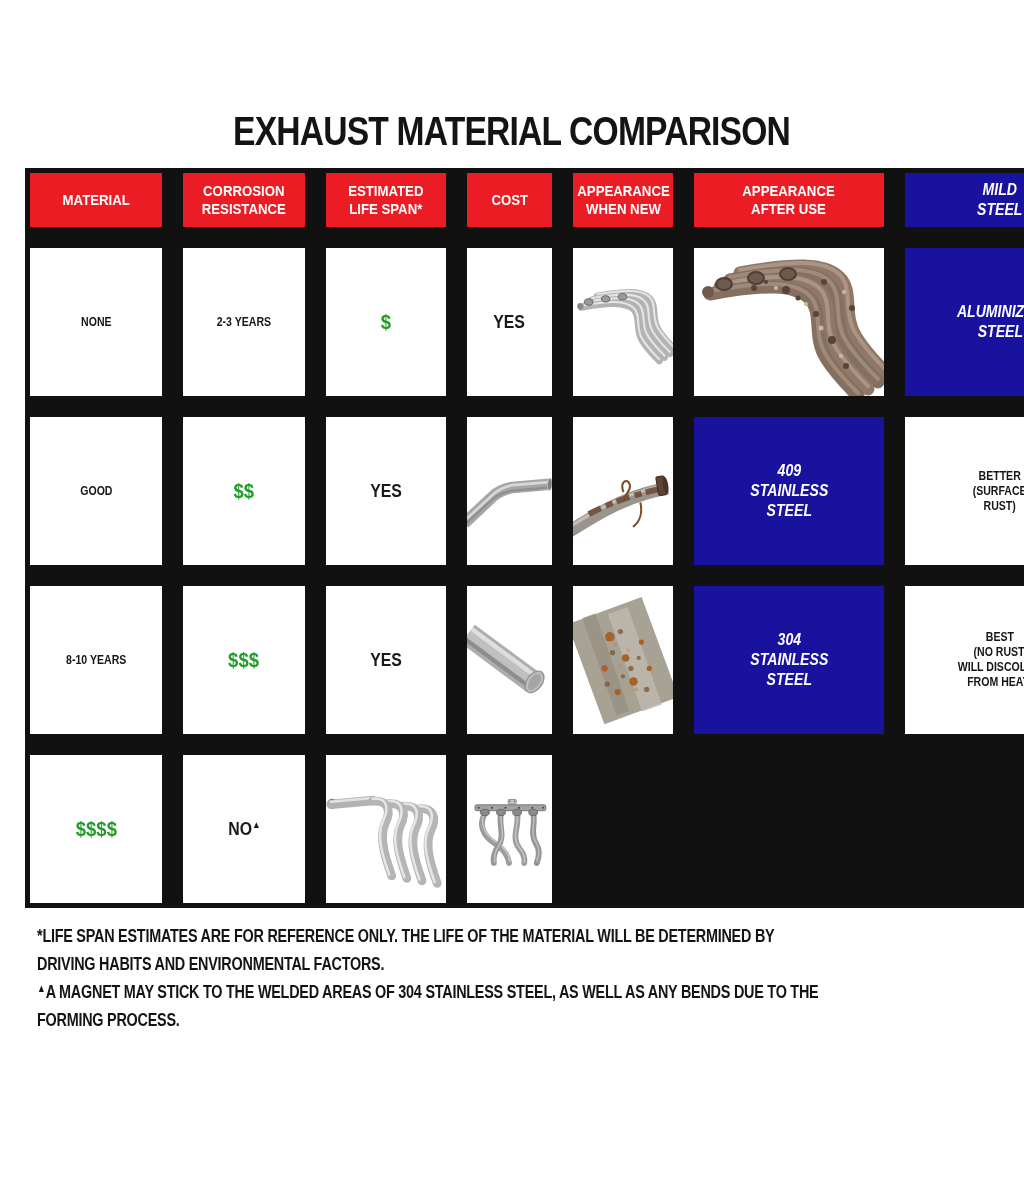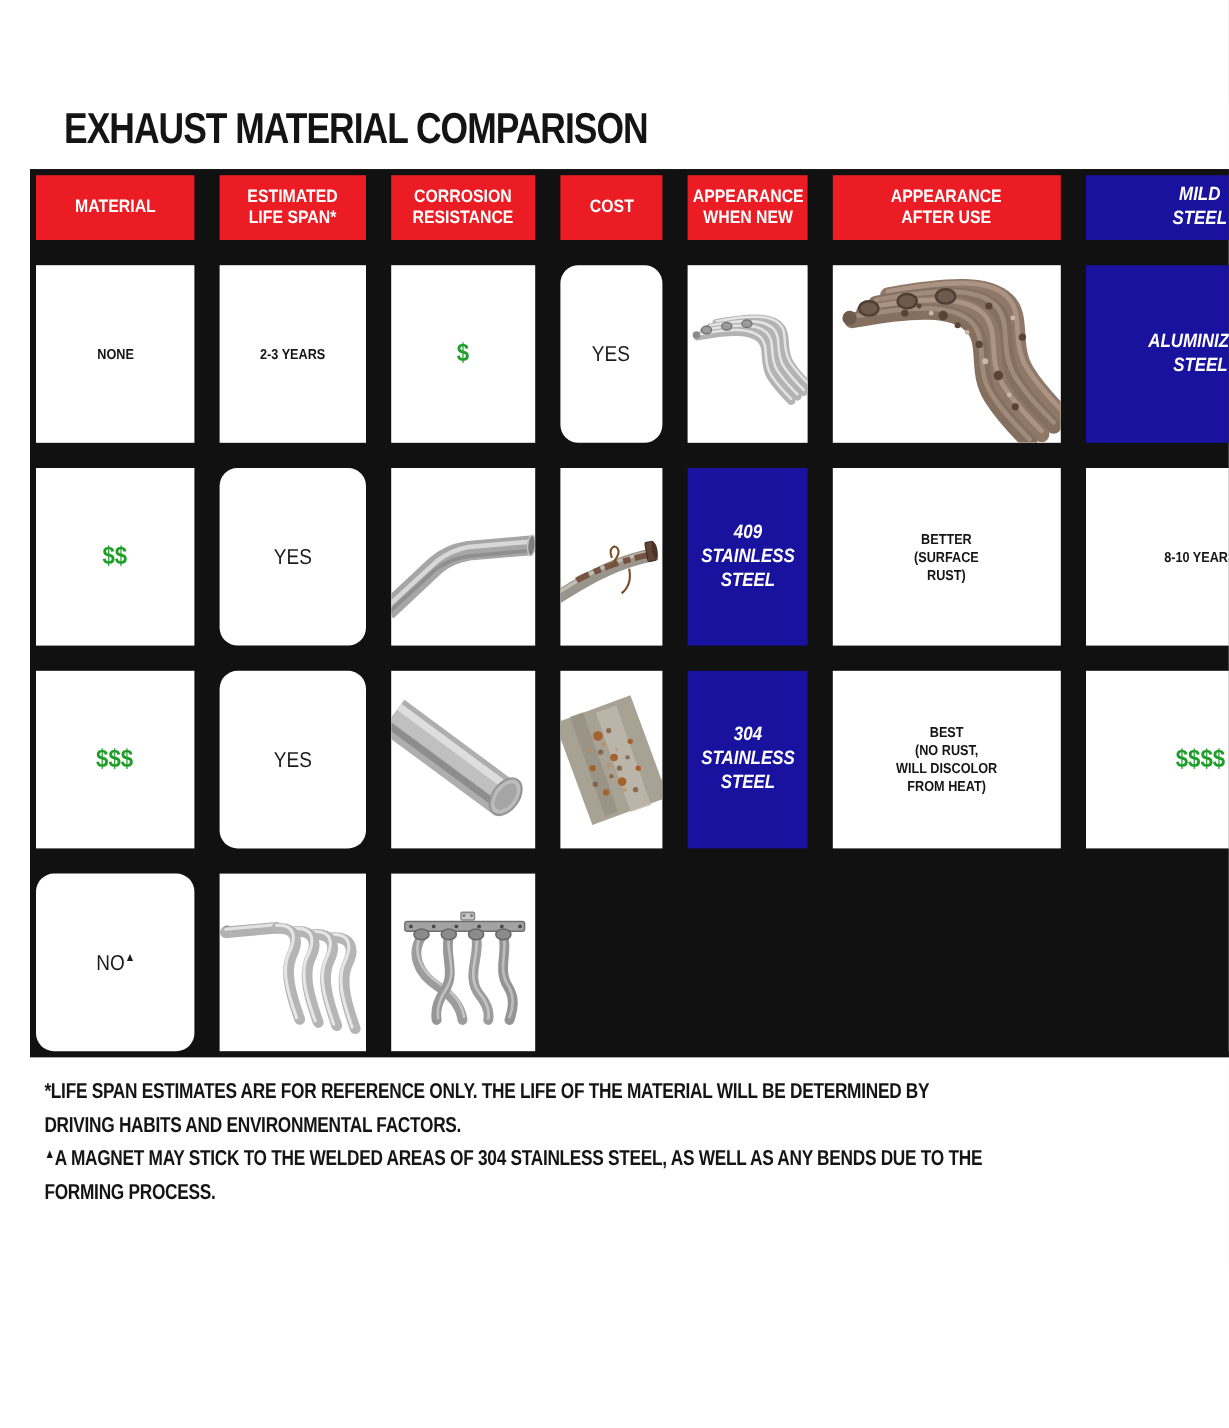--- a/index.html
+++ b/index.html
@@ -9,23 +9,23 @@
     --border_black:#111111;
     --text_black:#1A1A1A;
   }
   *{box-sizing:border-box;margin:0;padding:0;}
   html,body{width:1024px;height:1190px;background:#ffffff;overflow:hidden;}
   body{font-family:"Liberation Sans","DejaVu Sans",sans-serif;color:var(--text_black);}
 
   .page{position:relative;width:1024px;height:1190px;background:#fff;}
 
   .title{
-    margin-top:86px;
-    text-align:left;
-    font-size:36px;
+    margin-top:108px;
+    text-align:center;
+    font-size:41px;
     font-weight:bold;
     letter-spacing:-1px;
     color:#141414;
     white-space:nowrap;
   }
   .title .cond{transform:scaleX(.82);}
 
   .cond{display:inline-block;transform:scaleX(.88);transform-origin:center;white-space:pre-line;}
 
   .comparison-table{
@@ -66,21 +66,21 @@
     font-size:12px;
     line-height:1.25;
     color:#151515;
   }
   .cell.cost{
     font-weight:bold;
     font-size:21px;
     color:var(--cost_green);
     letter-spacing:0px;
   }
-  .cell.magnet{font-weight:normal;font-size:18px;border-radius:15px;}
+  .cell.magnet{font-weight:bold;font-size:18px;}
   .cell.magnet sup{font-size:10px;line-height:0;vertical-align:7px;}
   .cell.photo{padding:0;}
   .cell.photo svg{display:block;width:100%;height:100%;}
 
   .footnotes{margin:15px 0 16px 37px;}
   .footnote{
     font-weight:bold;
     font-size:18px;
     letter-spacing:-.3px;
     color:#141414;
@@ -96,26 +96,26 @@
 <div class="page">
 
   <div class="title"><span class="cond">EXHAUST MATERIAL COMPARISON</span></div>
 
   <div class="comparison-table">
 
     <div class="cell header">
         <span class="cond">MATERIAL</span>
       </div>
     <div class="cell header">
+        <span class="cond">CORROSION
+RESISTANCE</span>
+      </div>
+    <div class="cell header">
         <span class="cond">ESTIMATED
 LIFE SPAN*</span>
-      </div>
-    <div class="cell header">
-        <span class="cond">CORROSION
-RESISTANCE</span>
       </div>
     <div class="cell header">
         <span class="cond">COST</span>
       </div>
     <div class="cell header">
         <span class="cond">APPEARANCE
 WHEN NEW</span>
       </div>
     <div class="cell header">
         <span class="cond">APPEARANCE
@@ -202,20 +202,23 @@
             <circle cx="112" cy="56" r="2"></circle>
             <circle cx="150" cy="44" r="2"></circle>
         </g>
       </svg>
     </div>
 
     <div class="cell material">
         <span class="cond">ALUMINIZED
 STEEL</span>
       </div>
+    <div class="cell text">
+        <span class="cond">GOOD</span>
+      </div>
     <div class="cell cost">
         <span class="cond">$$</span>
       </div>
     <div class="cell magnet">
         <span class="cond"><span>YES</span><sup></sup></span>
       </div>
     <div class="cell photo" aria-label="new aluminized steel bent exhaust pipe">
       <svg viewBox="0 0 190 148" preserveAspectRatio="xMidYMid meet">
         <g fill="none">
           <path d="M-6,146 L58,86 C70,75 84,69 102,66 L184,59" stroke="#a6a6a6" stroke-width="26"></path>

